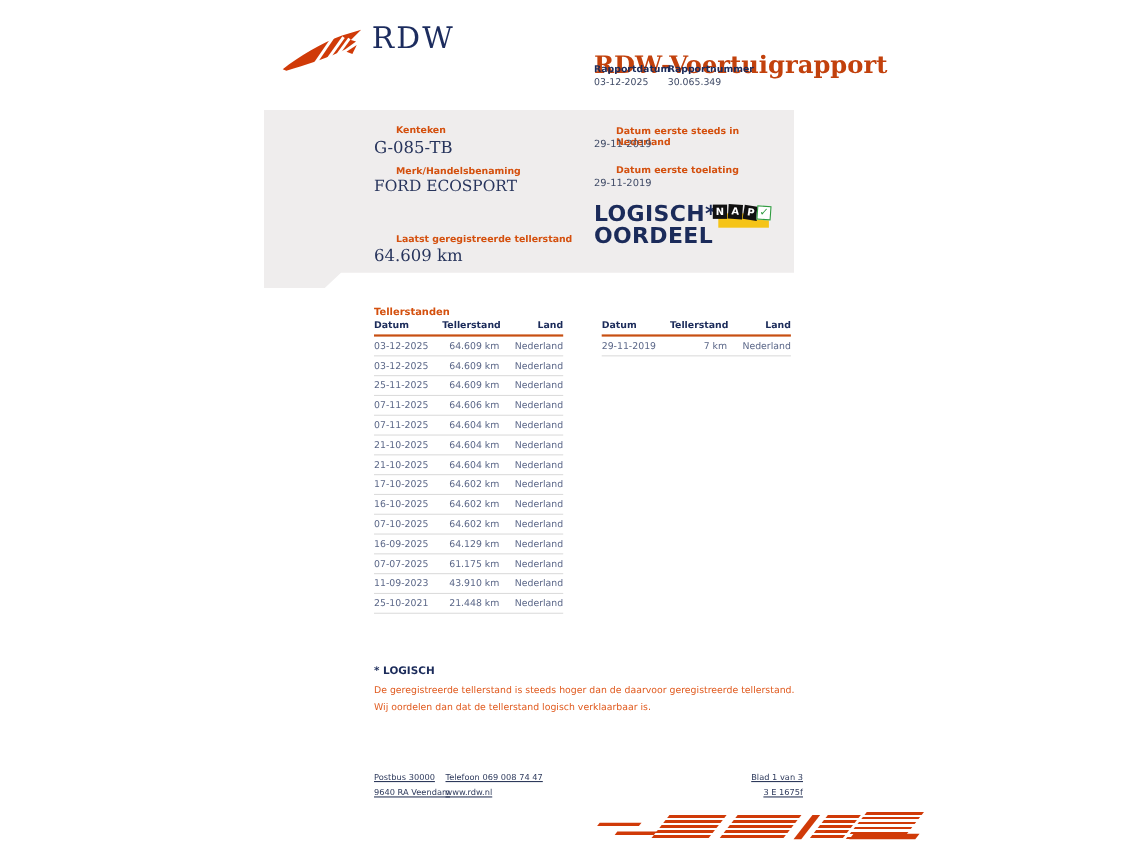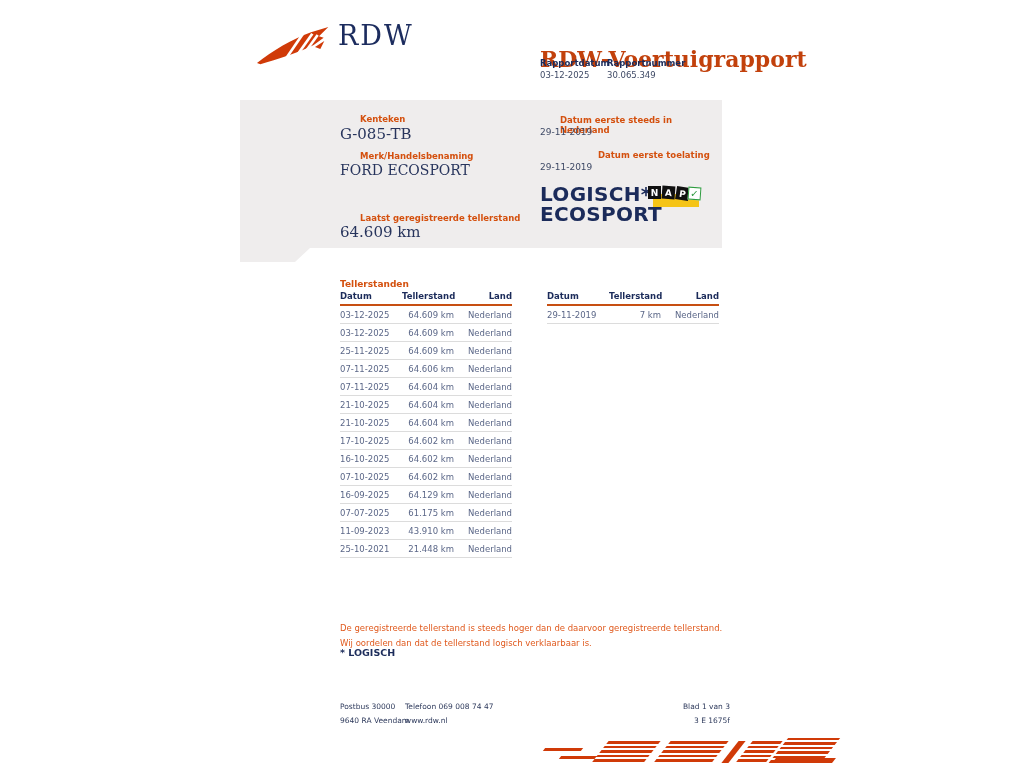--- a/index.html
+++ b/index.html
@@ -58,21 +58,21 @@
 
   .v-kenteken-label   { left: 100px; top: 14px; }
   .v-kenteken         { left: 100px; top: 25px; font-size: 15px; }
   .v-merk-label       { left: 100px; top: 51px; }
   .v-merk             { left: 100px; top: 62px; font-size: 14px; }
   .v-teller-label     { left: 100px; top: 113px; }
   .v-teller           { left: 100px; top: 123px; font-size: 15px; }
 
   .v-afgifte-label    { left: 300px; top: 15px; }
   .v-afgifte          { left: 300px; top: 27px; }
-  .v-toelating-label  { left: 300px; top: 50px; margin-left: 38px; }
+  .v-toelating-label  { left: 300px; top: 50px; }
   .v-toelating        { left: 300px; top: 62px; }
   .v-oordeel {
     left: 300px; top: 84px;
     font-size: 20px; font-weight: 700; color: #1b2b5a;
     line-height: 20px; letter-spacing: 0.3px;
   }
 
   
   .nap { left: 408px; top: 85px; width: 52px; height: 26px; }
   .nap-shadow {
@@ -113,29 +113,29 @@
     padding-top: 4px; padding-bottom: 3px;
     border-bottom: 1px solid #dcdcdc;
   }
   .tcell.c0 { flex: 0 0 62px; text-align: left; }
   .tcell.c1 { flex: 0 0 52px; text-align: right; }
   .tcell.c2 { flex: 1 1 auto; text-align: right; }
 
   
   .footnote-title {
     left: 340px; top: 605px;
-    font-size: 9.5px; font-weight: 700; color: #1b2b5a; margin-top: 42px;
+    font-size: 9.5px; font-weight: 700; color: #1b2b5a;
   }
   .footnote-text {
     left: 340px; top: 621px; width: 392px;
     font-size: 8.5px; line-height: 15px; color: #e05a1e;
   }
 
   
-  .footer { font-size: 7.5px; color: #2e3a5c; line-height: 14px; }
+  .footer { font-size: 7.5px; color: #2e3a5c; line-height: 14px; text-decoration: underline; }
   .footer-address { left: 340px; top: 700px; }
   .footer-contact { left: 405px; top: 700px; }
   .footer-page    { left: 530px; top: 700px; width: 200px; text-align: right; }
 
   
   .stripes { left: 538px; top: 736px; width: 266px; height: 30px; }
   .sk { position: absolute; transform: skewX(-38deg); background: #d03a08; }
   .striped {
     background: repeating-linear-gradient(
       to bottom, #d03a08 0 2.5px, #ffffff 2.5px 4.5px);
@@ -179,21 +179,21 @@
     <div class="abs field-label v-teller-label">Laatst geregistreerde tellerstand</div>
     <div class="abs serif-value v-teller">64.609 km</div>
 
     <div class="abs field-label v-afgifte-label">Datum eerste steeds in Nederland</div>
     <div class="abs sans-value v-afgifte">29-11-2019</div>
     <div class="abs field-label v-toelating-label">Datum eerste toelating</div>
     <div class="abs sans-value v-toelating">29-11-2019</div>
 
     <div class="abs v-oordeel">
       <div>LOGISCH*</div>
-      <div>ECOSPORT</div>
+      <div>OORDEEL</div>
     </div>
 
     <div class="abs nap">
       <div class="nap-shadow"></div>
       <div class="nap-sq nap-n">N</div>
       <div class="nap-sq nap-a">A</div>
       <div class="nap-sq nap-p">P</div>
       <div class="nap-check">✓</div>
     </div>
   </div>

